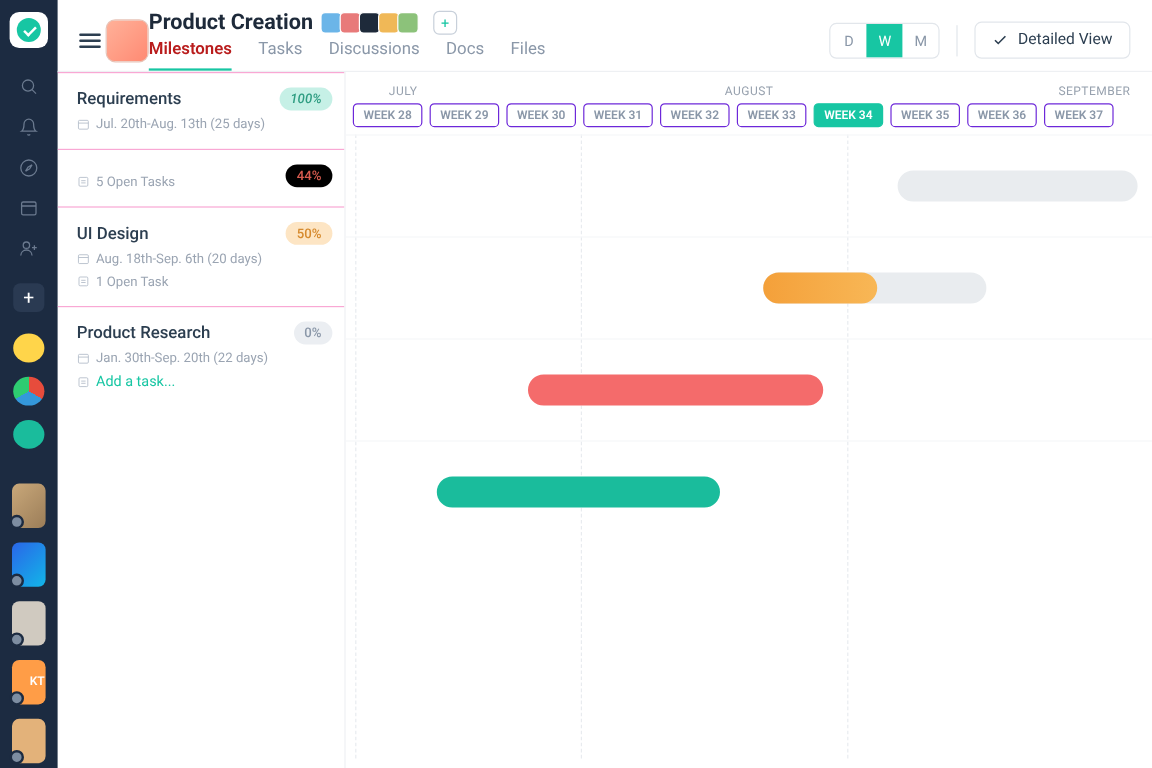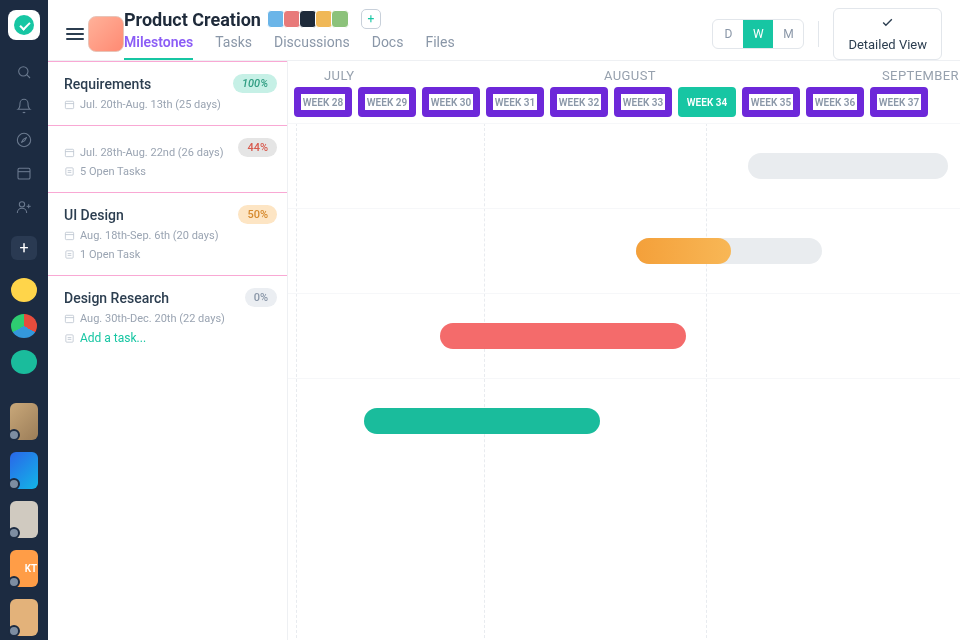--- a/index.html
+++ b/index.html
@@ -36,54 +36,54 @@
 .proj-thumb { width: 36px; height: 36px; border-radius: 8px; background: linear-gradient(135deg,#ffb199,#ff8a73); border:1px solid #e8c4b8; }
 .title-col { display:flex; flex-direction:column; }
 .title-row { display:flex; align-items:center; gap:8px; }
 .title { font-size: 18px; font-weight: 700; color:#1e2a3a; }
 .member-stack { display:flex; gap: -4px; }
 .member-stack .m { width:18px; height:18px; border-radius:4px; margin-left:-2px; border:1px solid #fff; }
 .m1 { background:#6bb5e8;} .m2{background:#e87a7a;} .m3{background:#1e2a3a;} .m4{background:#f0b857;} .m5{background:#8cc27a;}
 .add-member { width:20px; height:20px; border:1px solid #c8d0da; border-radius:5px; display:flex; align-items:center; justify-content:center; font-size:12px; color:#17c6a3; cursor:pointer; margin-left:4px; }
 .tabs { display:flex; gap:22px; margin-top:4px; }
 .tab { font-size:14px; color:#8a97a8; cursor:pointer; padding-bottom:8px; }
-.tab.active { color:#8b5cf6; border-bottom:2px solid #17c6a3; font-weight:600; }
+.tab.active { color:#b91c1c; border-bottom:2px solid #17c6a3; font-weight:600; }
 
 .header-right { margin-left:auto; display:flex; align-items:center; gap:14px; }
 .view-group { display:flex; border:1px solid #e2e6eb; border-radius:6px; overflow:hidden; }
 .view-btn { width:30px; height:28px; display:flex; align-items:center; justify-content:center; font-size:12px; color:#8a97a8; cursor:pointer; }
 .view-btn.active { background:#17c6a3; color:#fff; }
 .vdiv { width:1px; height:26px; background:#e2e6eb; }
-.detail-btn { border:1px solid #e2e6eb; border-radius:6px; padding:7px 14px; display:flex; align-items:center; gap:8px; cursor:pointer; font-size:13px; color:#2c3e50;flex-direction:column; }
+.detail-btn { border:1px solid #e2e6eb; border-radius:6px; padding:7px 14px; display:flex; align-items:center; gap:8px; cursor:pointer; font-size:13px; color:#2c3e50; }
 
 
 .content { flex:1; display:flex; border-top:1px solid #eef0f3; margin-top:0; overflow:hidden; }
 
 
 .left-panel { width: 240px; border-right:1px solid #eef0f3; flex-shrink:0; overflow-y:auto; }
 .panel-head { padding:14px 16px 10px; }
 .panel-title { font-size:16px; font-weight:700; color:#1e2a3a; }
 .panel-sub { font-size:12px; color:#9aa4b2; margin-top:2px; }
 .milestone { padding:14px 16px; border-top:1px solid #f9a8d4; position:relative; }
 .ms-title { font-size:14px; color:#2c3e50; font-weight:500; }
 .ms-meta { font-size:11px; color:#9aa4b2; display:flex; align-items:center; gap:5px; margin-top:6px; }
 .ms-meta svg { width:11px; height:11px; stroke:#b4bdc9; fill:none; stroke-width:1.6; }
 .ms-badge { position:absolute; top:12px; right:10px; font-size:11px; padding:3px 9px; border-radius:11px; font-weight:500; }
 .b-green { background:#c6f0e6; color:#2f9d82;font-style:italic; }
-.b-red { background:#e5e5e5; color:#d85b4f; }
+.b-red { background:#000000; color:#d85b4f; }
 .b-orange { background:#fde5c4; color:#d68a2e; }
 .b-gray { background:#ebeef2; color:#8a97a8; }
 .add-task-link { font-size:12px; color:#17c6a3; font-weight:400; cursor:pointer; }
 
 
 .right-panel { flex:1; overflow:hidden; position:relative; }
-.month-row { display:flex; height:26px; font-size:13px; color:#97a1ae; letter-spacing:0.4px; align-items:flex-end; padding-bottom:4px; }
+.month-row { display:flex; height:26px; font-size:10px; color:#97a1ae; letter-spacing:0.4px; align-items:flex-end; padding-bottom:4px; }
 .month-row > div { position:absolute; }
 .week-row { display:flex; gap:6px; padding:0 6px 6px; }
-.week-cell { flex:0 0 58px; height:30px; border:7px solid #6d28d9; border-radius:4px; display:flex; align-items:center; justify-content:center; font-size:10px; font-weight:600; color:#8a97a8; cursor:pointer; }
+.week-cell { flex:0 0 58px; height:20px; border:1px solid #6d28d9; border-radius:4px; display:flex; align-items:center; justify-content:center; font-size:10px; font-weight:600; color:#8a97a8; cursor:pointer; }
 .week-cell.active { background:#17c6a3; color:#fff; border-color:#17c6a3; }
 .chart { position:relative; height:520px; }
 .chart-row { height:85px; position:relative; border-top:1px solid #f6f7f9; }
 .vline { position:absolute; top:0; bottom:0; width:0; border-left:1px dashed #e8ebef; }
 .bar { position:absolute; height:26px; border-radius:13px; top:29px; }
 .bar-bg { background:#e9ecef; }
 .bar-fill { position:absolute; height:26px; border-radius:13px; top:29px; }
 .fill-orange { background:linear-gradient(90deg,#f4a03a,#f8b756); }
 .fill-red { background:#f46b6b; }
 .fill-teal { background:#1abc9c; }
@@ -195,27 +195,20 @@
                 <line x1="3" y1="10" x2="21" y2="10"></line>
               </svg>
               <span>Jul. 20th-Aug. 13th (25 days)</span>
             </div>
           <div class="ms-badge b-green">100%</div>
         </div>
 
         <div class="milestone">
           <div class="ms-meta">
               <svg viewBox="0 0 24 24">
-                <rect x="3" y="5" width="18" height="16" rx="2"></rect>
-                <line x1="3" y1="10" x2="21" y2="10"></line>
-              </svg>
-              <span>Jul. 28th-Aug. 22nd (26 days)</span>
-            </div>
-          <div class="ms-meta">
-              <svg viewBox="0 0 24 24">
                 <rect x="4" y="4" width="16" height="16" rx="2"></rect>
                 <line x1="8" y1="10" x2="16" y2="10"></line>
                 <line x1="8" y1="14" x2="16" y2="14"></line>
               </svg>
               <span>5 Open Tasks</span>
             </div>
           <div class="ms-badge b-red">44%</div>
         </div>
 
         <div class="milestone">
@@ -232,27 +225,27 @@
                 <rect x="4" y="4" width="16" height="16" rx="2"></rect>
                 <line x1="8" y1="10" x2="16" y2="10"></line>
                 <line x1="8" y1="14" x2="16" y2="14"></line>
               </svg>
               <span>1 Open Task</span>
             </div>
           <div class="ms-badge b-orange">50%</div>
         </div>
 
         <div class="milestone">
-          <div class="ms-title">Design Research</div>
+          <div class="ms-title">Product Research</div>
           <div class="ms-meta">
               <svg viewBox="0 0 24 24">
                 <rect x="3" y="5" width="18" height="16" rx="2"></rect>
                 <line x1="3" y1="10" x2="21" y2="10"></line>
               </svg>
-              <span>Aug. 30th-Dec. 20th (22 days)</span>
+              <span>Jan. 30th-Sep. 20th (22 days)</span>
             </div>
           <div class="ms-meta">
               <svg viewBox="0 0 24 24">
                 <rect x="4" y="4" width="16" height="16" rx="2"></rect>
                 <line x1="8" y1="10" x2="16" y2="10"></line>
                 <line x1="8" y1="14" x2="16" y2="14"></line>
               </svg>
               <span class="add-task-link">Add a task...</span>
             </div>
           <div class="ms-badge b-gray">0%</div>

